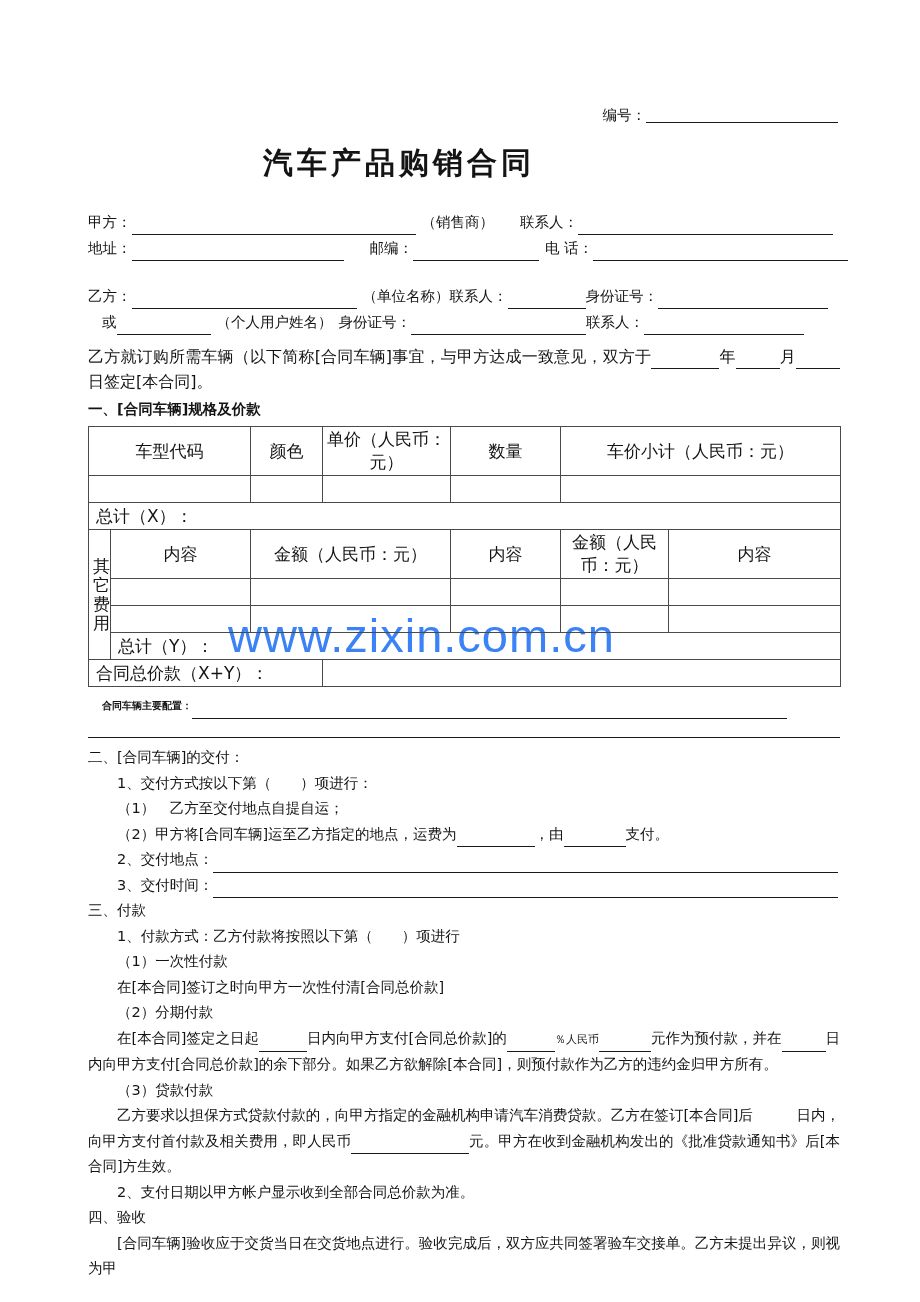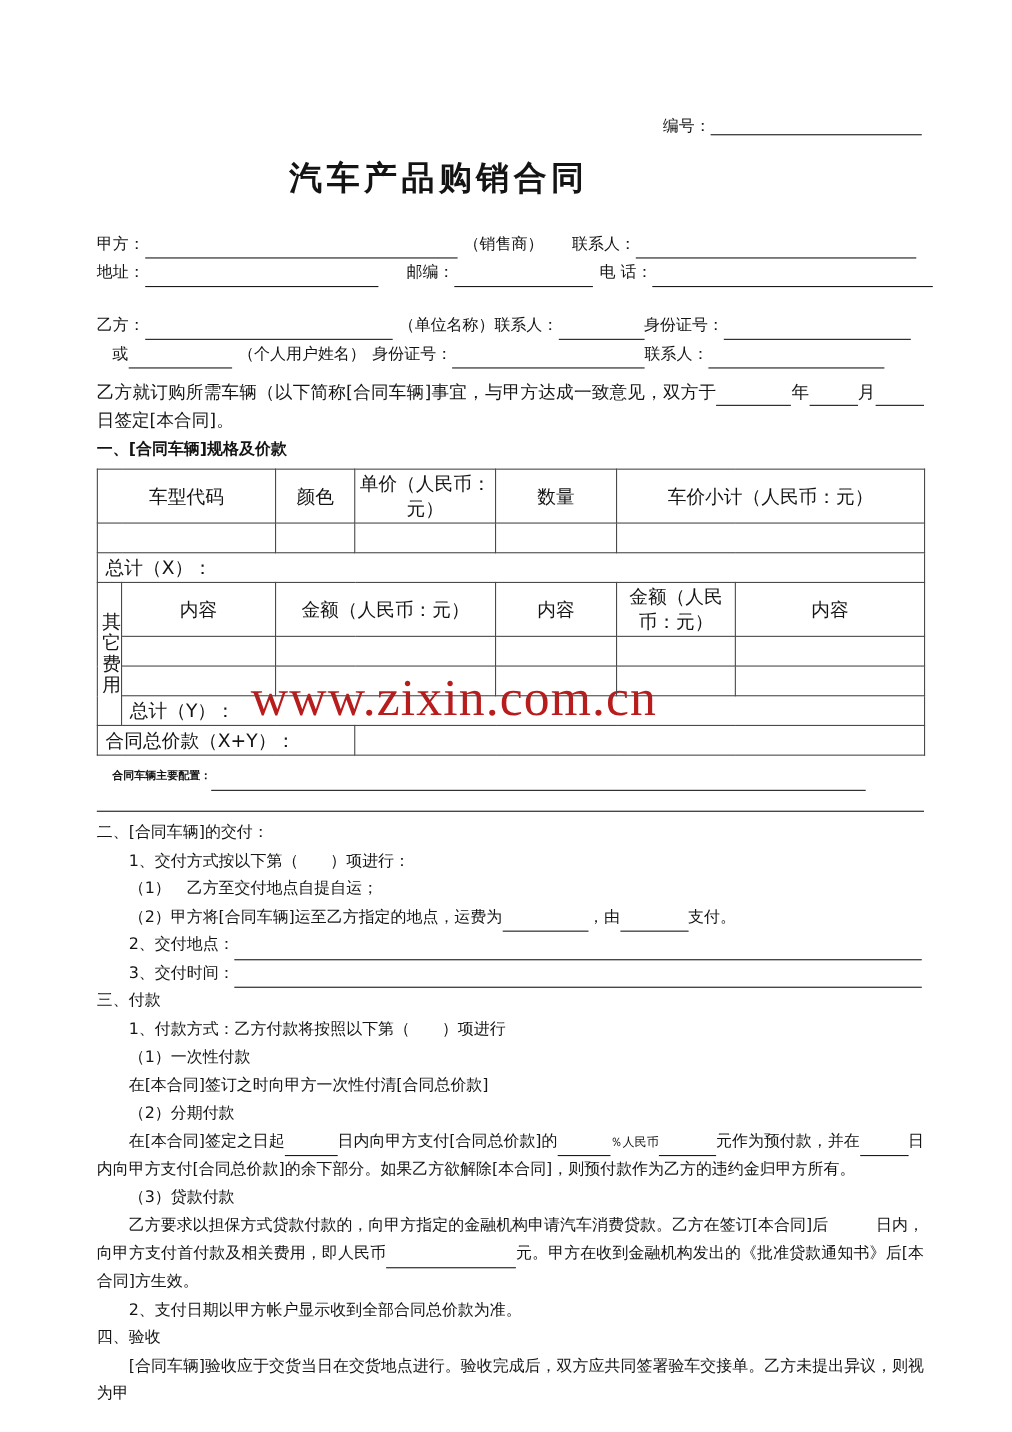--- a/index.html
+++ b/index.html
@@ -16,24 +16,24 @@
     width: 920px;
     height: 1302px;
     background: #fff;
     overflow: hidden;
     box-sizing: border-box;
   }
   #watermark {
     position: absolute;
     left: 228px;
     top: 608px;
-    font-family: Liberation Serif, serif;
+    font-family: Liberation Sans, sans-serif;
     font-size: 47px;
     letter-spacing: 1px;
-    color: #b91c1c;
+    color: #3b82f6;
     white-space: nowrap;
     z-index: 0;
     pointer-events: none;
     user-select: none;
     text-align: center;
   }
   #content {
     position: relative;
     z-index: 2;
     padding: 0 80px 0 88px;

